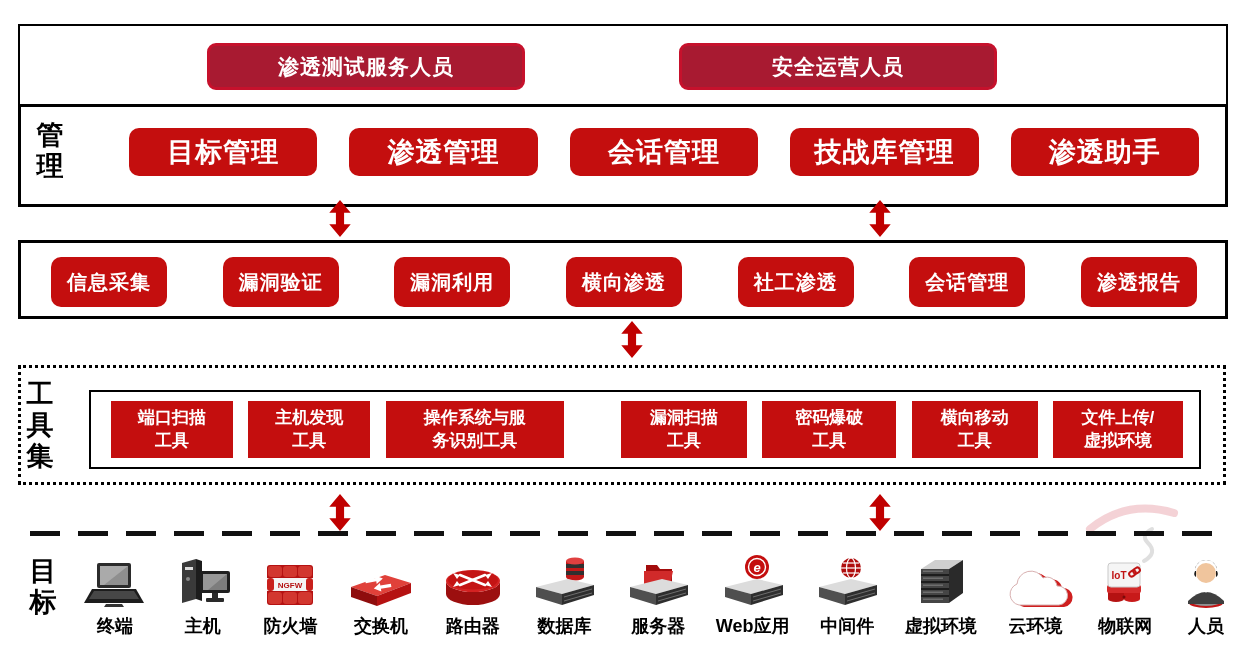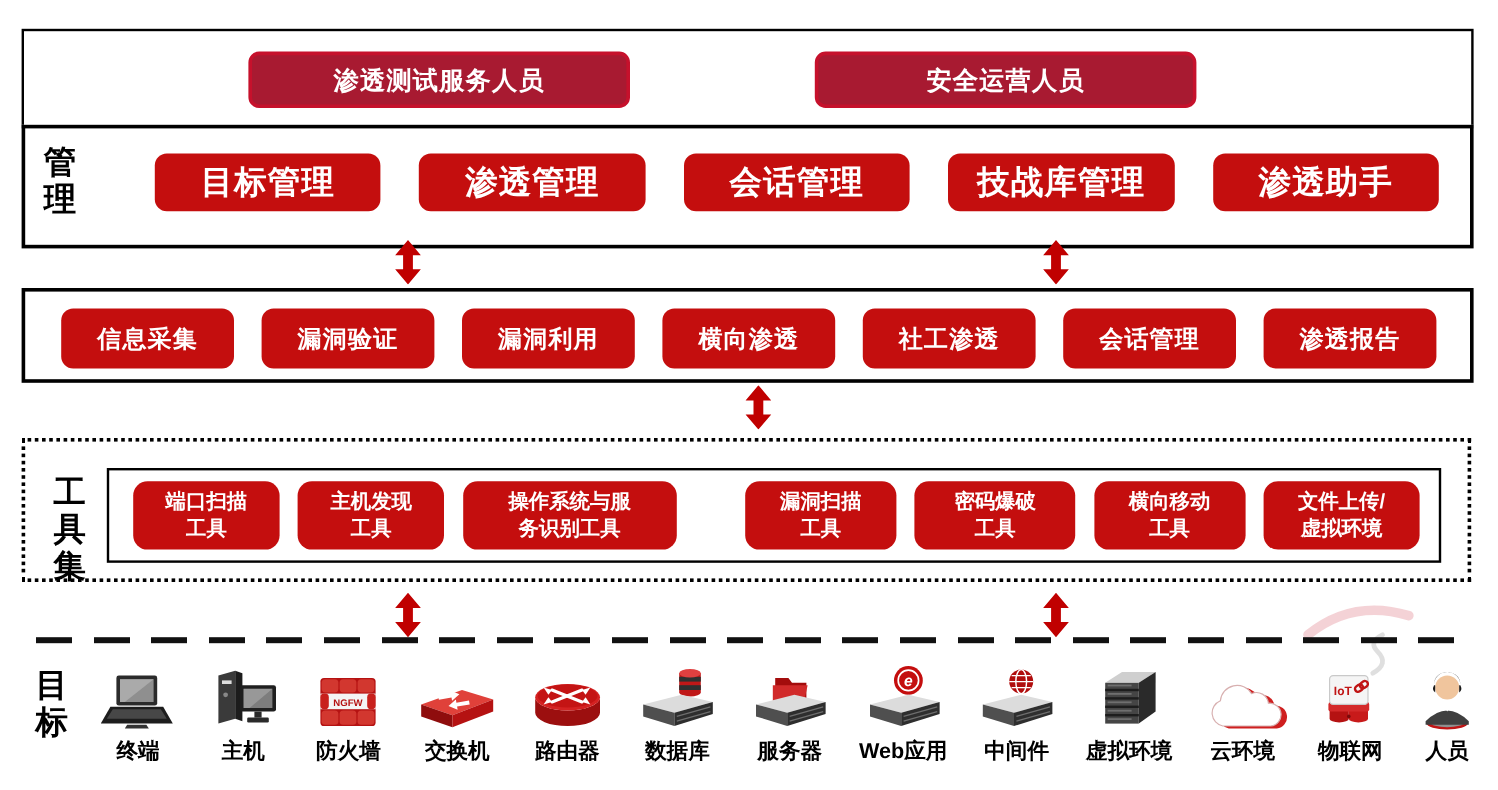--- a/index.html
+++ b/index.html
@@ -26,37 +26,37 @@
   }
   .user-btn.u0 { left:187px; }
   .user-btn.u1 { left:659px; }
 
   .mgmt-row { position:absolute; left:76px; top:21px; width:1102px; height:48px;
               display:flex; justify-content:space-between; }
   .mgmt-btn { width:207px; height:48px; font-size:27px;margin-left:32px; }
 
   .ops-row { position:absolute; left:30px; top:14px; width:1146px; height:50px;
              display:flex; justify-content:space-between; }
-  .ops-btn { width:144px; height:50px; font-size:20px; }
+  .ops-btn { width:116px; height:50px; font-size:20px; }
 
   .tools-row { position:absolute; left:20px; top:9px; width:1072px; height:57px;
                display:flex; justify-content:space-between; }
   .tool-btn { height:57px; font-size:17px; line-height:1.3; white-space:pre-line;
-              border-radius:12px; letter-spacing:0; padding:0 4px; }
+              border-radius:0; letter-spacing:0; padding:0 4px; }
   .tool-btn.t0 { width:122px; } .tool-btn.t1 { width:122px; }
   .tool-btn.t2 { width:178px; } .tool-btn.t3 { width:126px;margin-left:42px; }
   .tool-btn.t4 { width:134px; } .tool-btn.t5 { width:126px; }
   .tool-btn.t6 { width:130px; }
 
   .vlabel {
     position:absolute; width:30px; font-size:27px; font-weight:bold; color:#000;
     line-height:1.15; word-break:break-all; text-align:center;
   }
   .vlabel.mgmt { left:14px; top:13px; }
-  .vlabel.tools { left:22px; top:11px;margin-top:16px; }
+  .vlabel.tools { left:4px; top:11px; }
   .vlabel.targets { left:28px; top:556px; }
 
   .arr { position:absolute; width:22px; height:37px; }
   .arr svg { display:block; width:100%; height:100%; }
   .arr.a1 { left:329px; top:200px; }
   .arr.a2 { left:869px; top:200px; }
   .arr.a3 { left:621px; top:321px; }
   .arr.a4 { left:329px; top:494px; }
   .arr.a5 { left:869px; top:494px; }
 

